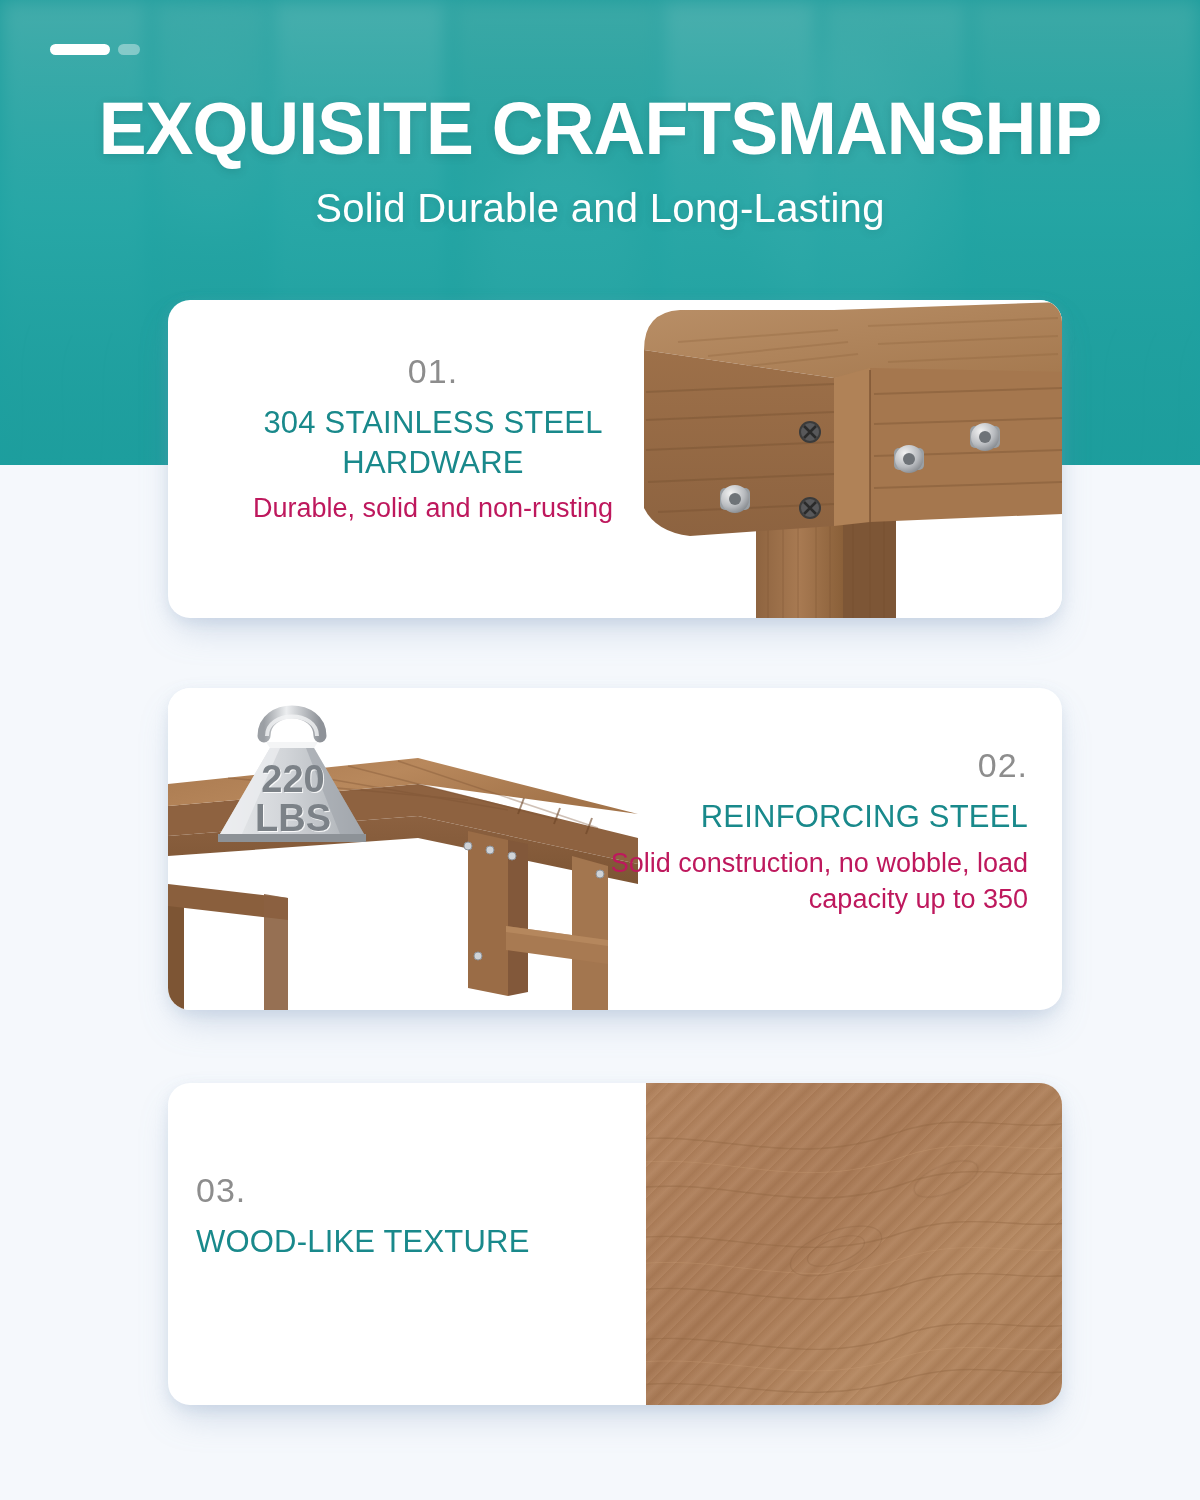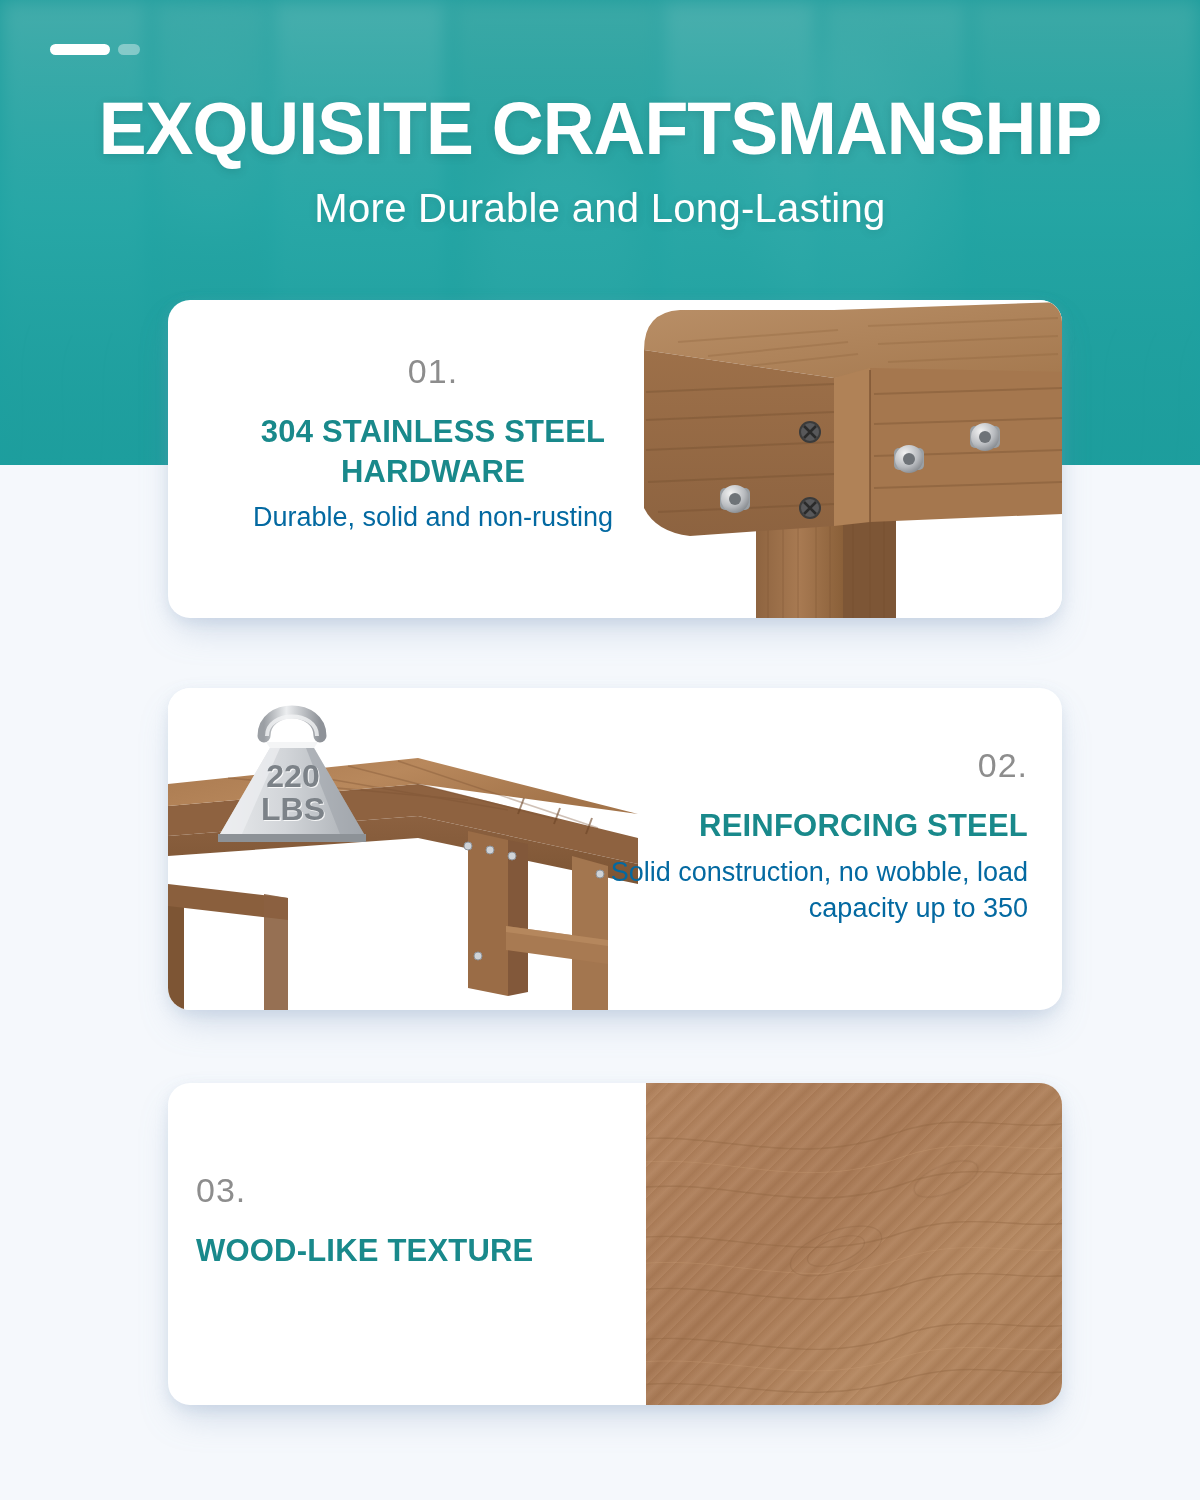--- a/index.html
+++ b/index.html
@@ -79,27 +79,27 @@
   .card-text { position:absolute; }
   .num {
     color:#8d8d8d;
     font-size:34px;
     font-weight:normal;
     letter-spacing:1px;
   }
   .head {
     color:#19898b;
     font-size:31px;
-    font-weight:bold;
+    font-weight:normal;
     letter-spacing:.2px;
     line-height:1.28;
-    margin-top:21px;
+    margin-top:12px;
   }
   .desc {
-    color:#0369a1;
+    color:#be185d;
     font-size:27px;
     font-weight:normal;
     line-height:1.35;
     margin-top:8px;
   }
 
   
   #c1text { left:30px; top:52px; width:470px; text-align:center; }
   
   #c2text { right:34px; top:58px; width:470px; text-align:right; }
@@ -170,21 +170,21 @@
   </div>
 
   <div class="hdr-wash"></div>
 
   <div class="pills">
     <div class="pill-lg"></div>
     <div class="pill-sm"></div>
   </div>
 
   <div class="hdr-title">EXQUISITE CRAFTSMANSHIP</div>
-  <div class="hdr-sub">More Durable and Long-Lasting</div>
+  <div class="hdr-sub">Solid Durable and Long-Lasting</div>
 </div>
 
 <div class="card" id="card1">
 
   <div class="card-text" id="c1text">
     <div class="num">01.</div>
     <div class="head">304 STAINLESS STEEL HARDWARE</div>
     <div class="desc">Durable, solid and non-rusting</div>
   </div>
 
@@ -368,21 +368,21 @@
         <path d="M102 60 L52 146 L74 146 L112 60 Z" fill="#eceef0" opacity=".75"></path>
 
         <path d="M146 60 L196 146 L172 146 L138 60 Z" fill="#9fa4aa" opacity=".6"></path>
 
         <path d="M102 60 L146 60 L150 54 L98 54 Z" fill="#f4f5f6"></path>
 
         <rect x="50" y="146" width="148" height="8" fill="#8d9297"></rect>
       </g>
     </svg>
     <div style="position:absolute;left:56px;top:72px;width:138px;text-align:center;
-                font-size:32px;font-weight:bold;color:#7c8288;line-height:1.02;
+                font-size:38px;font-weight:bold;color:#7c8288;line-height:1.02;
                 text-shadow:1px 1px 0 rgba(255,255,255,.85);">
       <div>220</div>
       <div>LBS</div>
     </div>
   </div>
 
   <div class="card-text" id="c2text">
     <div class="num">02.</div>
     <div class="head">REINFORCING STEEL</div>
     <div class="desc">Solid construction, no wobble, load capacity up to 350</div>

